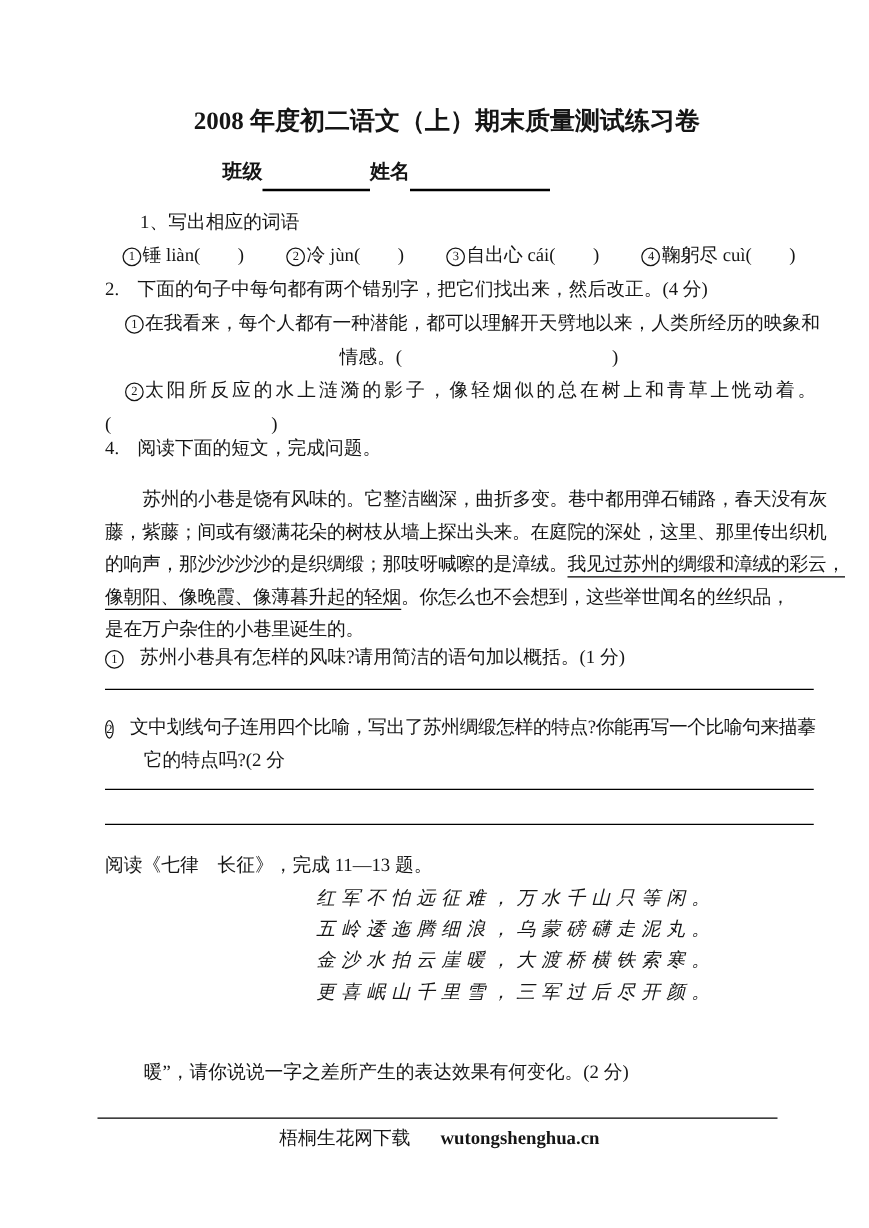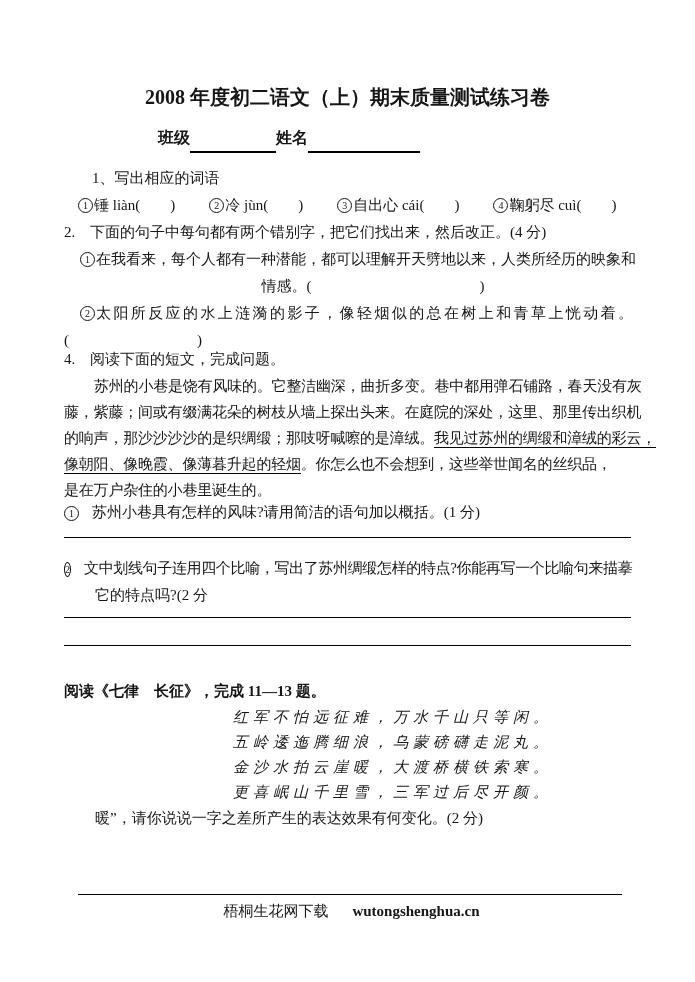--- a/index.html
+++ b/index.html
@@ -6,21 +6,21 @@
   body{
     width:695px;height:982px;
     color:#151515;
     font-family:"Liberation Serif","DejaVu Serif",serif;
     font-size:15px;
     -webkit-font-smoothing:antialiased;
   }
   .page{
     position:relative;box-sizing:border-box;
     width:695px;height:982px;
-    padding:83px 64px 0 64px;
+    padding:83px 64px 0 84px;
     background:#ffffff;overflow:hidden;
   }
   .nowrap{white-space:nowrap;}
   .title{
     font-size:20px;font-weight:bold;text-align:center;
     line-height:28px;white-space:nowrap;
   }
   .name-line{
     margin:12px 0 0 94px;line-height:30px;
     font-size:16px;font-weight:bold;white-space:nowrap;
@@ -45,34 +45,34 @@
     vertical-align:1px;margin-right:1px;
   }
   .circ-gap{margin-right:13px;}
   .spacer{display:inline-block;}
   .w168{width:168px;}
   .w128{width:128px;}
   .ls2{letter-spacing:2.4px;}
   .q4row{margin-top:-8px;}
   .passage{line-height:26px;letter-spacing:-0.2px;}
   .passage .p-line{white-space:nowrap;}
-  .passage .p-line:first-child{text-indent:30px;}
+  .passage .p-line:first-child{text-indent:30px;margin-top:14px;}
   .u{border-bottom:1px solid #000;padding-bottom:1px;}
   .sub-q1{margin-top:-4px;display:flex;align-items:baseline;line-height:27px;white-space:nowrap;}
   .sub-q2{margin-top:17px;display:flex;align-items:baseline;line-height:27px;white-space:nowrap;}
   .tight{letter-spacing:-0.35px;}
   .answer-line{border-top:1.5px solid #000;height:0;width:567px;}
   #ans1{margin-top:11px;}
   #ans2{margin-top:8px;}
   #ans3{margin-top:27px;}
-  .poem-heading{margin-top:32px;font-weight:bold;line-height:27px;white-space:nowrap;}
+  .poem-heading{margin-top:20px;font-weight:normal;line-height:27px;white-space:nowrap;}
   .poem{margin-left:169px;font-style:italic;letter-spacing:5px;}
   .poem>div{line-height:25px;white-space:nowrap;}
   .q11-line1{margin-top:2px;display:flex;line-height:26px;white-space:nowrap;}
-  .q11-line2{line-height:26px;white-space:nowrap;}
+  .q11-line2{line-height:26px;white-space:nowrap;margin-top:38px;}
   .footer-line{position:absolute;left:78px;top:894px;width:544px;border-top:1.5px solid #000;}
   .footer-text{
     position:absolute;top:900px;left:0;width:667px;
     display:flex;justify-content:center;gap:24px;
     padding-left:36px;box-sizing:border-box;
     line-height:22px;font-size:15px;
   }
   .footer-text .url{font-family:"Liberation Serif","DejaVu Serif",serif;font-weight:bold;}
 </style>
 </head>

